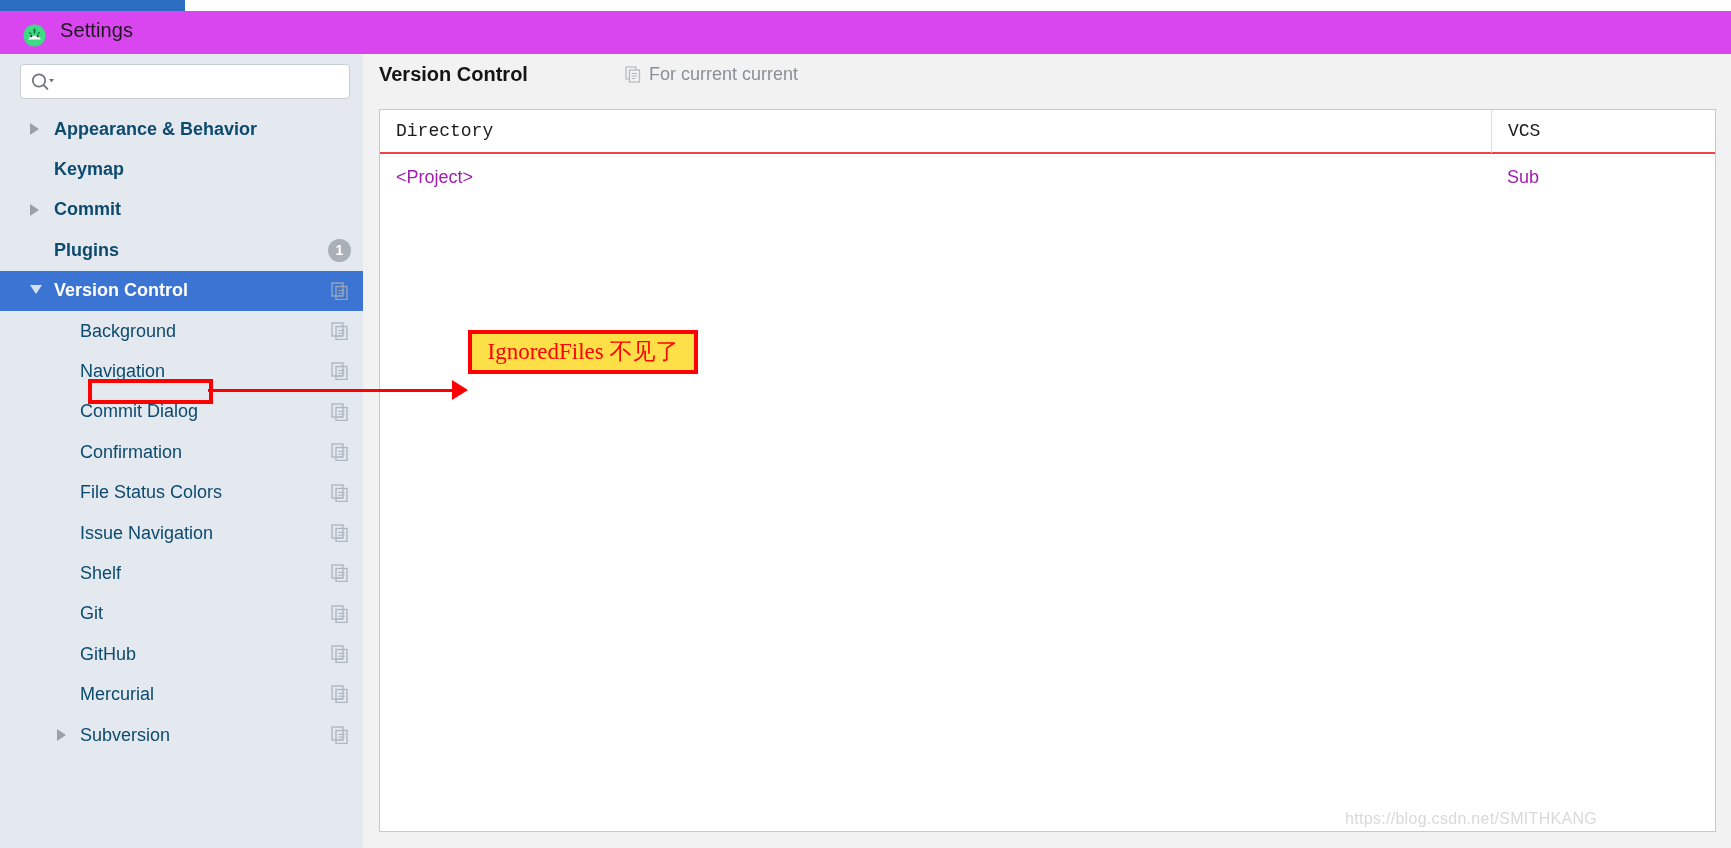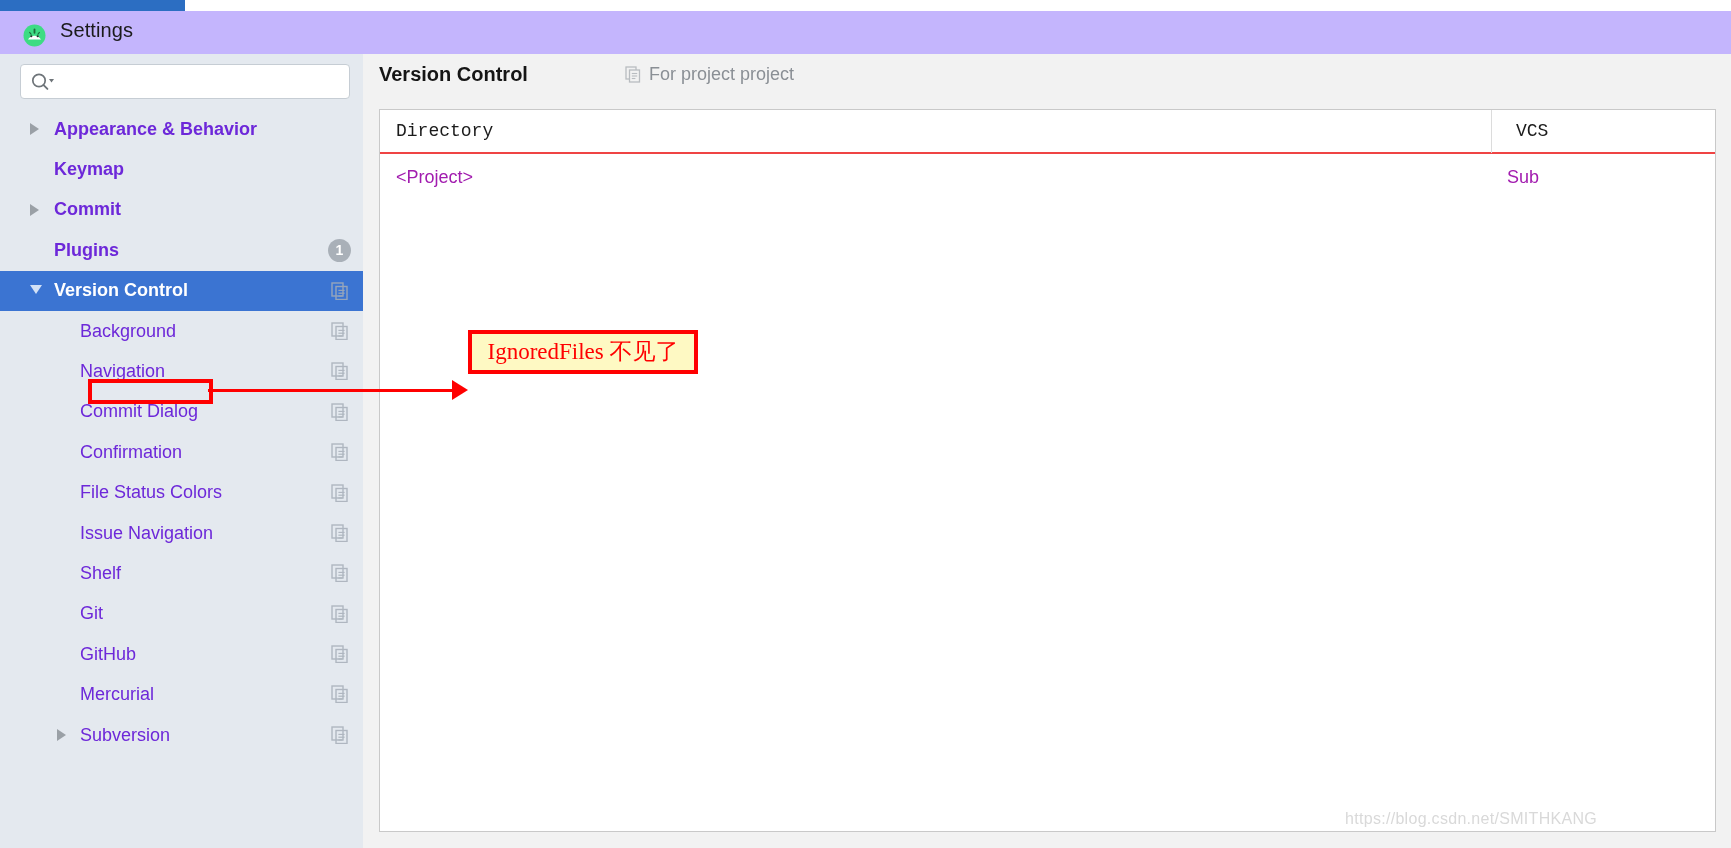--- a/index.html
+++ b/index.html
@@ -32,21 +32,21 @@
     left: 185px; top: 0;
     width: 1546px; height: 11px;
     background: #ffffff;
   }
 
   
   .titlebar {
     position: absolute;
     left: 0; top: 11px;
     width: 1731px; height: 43px;
-    background: #c4b5fd;
+    background: #d946ef;
     display: flex;
     align-items: center;
   }
   .app-icon {
     position: absolute;
     left: 23px; top: 13px;
     width: 23px; height: 23px;
   }
   .title-text {
     position: absolute;
@@ -112,21 +112,21 @@
     border-width: 6.5px 0 6.5px 9px;
     border-color: transparent transparent transparent #9aa0a6;
   }
   .arrow-down {
     border-width: 9px 6.5px 0 6.5px;
     border-color: #d2e1f6 transparent transparent transparent;
   }
 
   .tree-label {
     font-size: 18px;
-    color: #6d28d9;
+    color: #0c4a6e;
     white-space: nowrap;
   }
   .tree-row.top > .tree-label { font-weight: bold; }
   .tree-row.selected > .tree-label { color: #ffffff; font-weight: bold; }
 
   
   .lvl0 .arrow { left: 30px; top: 14px; }
   .lvl0 .tree-label { margin-left: 54px; }
   .lvl1 .arrow { left: 57px; top: 14px; }
   .lvl1 .tree-label { margin-left: 80px; }
@@ -191,21 +191,21 @@
     display: flex;
     align-items: center;
     font-family: Liberation Mono, monospace;
   }
   .th {
     font-size: 18px;
     color: #1b1b1b;
     white-space: nowrap;
   }
   .th-dir { margin-left: 16px; }
-  .th-vcs { position: absolute; left: 1111px; padding-left: 24px; border-left: 1px solid #dcdcdc; height: 44px; line-height: 44px; }
+  .th-vcs { position: absolute; left: 1111px; padding-left: 16px; border-left: 1px solid #dcdcdc; height: 44px; line-height: 44px; }
 
   .trow {
     position: relative;
     height: 46px;
     display: flex;
     align-items: center;
   }
   .td { font-size: 18px; color: #a21caf; white-space: nowrap; }
   .td-dir { margin-left: 16px; }
   .td-vcs { position: absolute; left: 1111px; padding-left: 16px; }
@@ -233,21 +233,21 @@
     border-style: solid;
     border-width: 10px 0 10px 16px;
     border-color: transparent transparent transparent #ff0000;
     z-index: 40;
   }
   .anno-label {
     position: absolute;
     left: 468px; top: 330px;
     width: 230px; height: 44px;
     border: 4px solid #ff0000;
-    background: #fef9c3;
+    background: #fde047;
     color: #ff0000;
     font-family: "Liberation Serif", serif;
     font-size: 23px;
     line-height: 36px;
     text-align: center;
     white-space: nowrap;
     z-index: 40;
   }
 
   
@@ -447,21 +447,21 @@
       <span class="scope-wrap">
         <span class="scope-icon">
           <svg width="17" height="17" viewBox="0 0 17 17">
             <rect x="1" y="1" width="10" height="12" fill="none" stroke="#9aa0a6" stroke-width="1.3"></rect>
             <rect x="4.5" y="4" width="10" height="12" fill="#f2f2f2" stroke="#9aa0a6" stroke-width="1.3"></rect>
             <line x1="6.8" y1="7.5" x2="12.2" y2="7.5" stroke="#9aa0a6" stroke-width="1.1"></line>
             <line x1="6.8" y1="10" x2="12.2" y2="10" stroke="#9aa0a6" stroke-width="1.1"></line>
             <line x1="6.8" y1="12.5" x2="10.4" y2="12.5" stroke="#9aa0a6" stroke-width="1.1"></line>
           </svg>
         </span>
-        <span class="scope-text">For project project</span>
+        <span class="scope-text">For current current</span>
       </span>
     </div>
 
     <div class="table">
       <div class="thead">
         <span class="th th-dir">Directory</span>
         <span class="th th-vcs">VCS</span>
       </div>
       <div class="tbody">
           <div class="trow">

